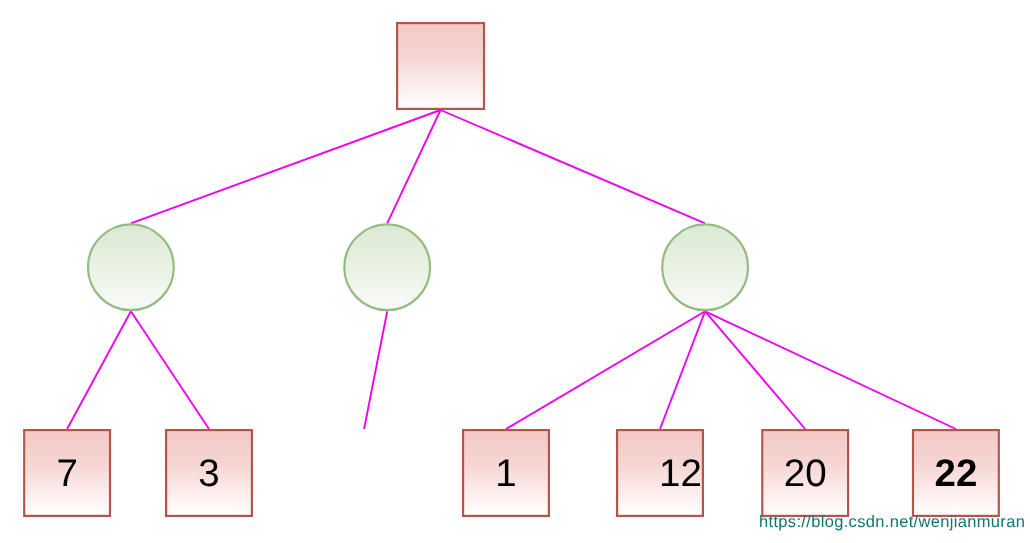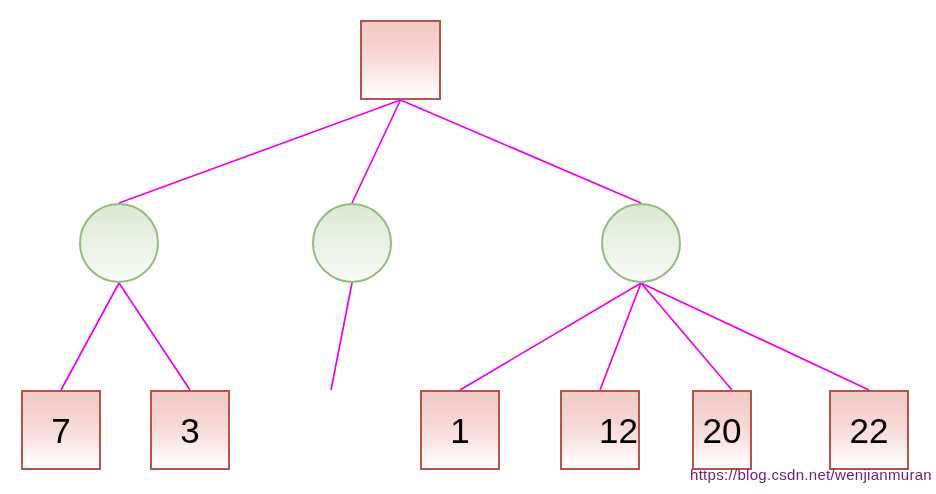--- a/index.html
+++ b/index.html
@@ -57,21 +57,21 @@
       <line x1="400.5" y1="100" x2="641" y2="203" stroke="#ee00ee" stroke-width="1.7"></line>
       <line x1="119" y1="283" x2="61" y2="390" stroke="#ee00ee" stroke-width="1.7"></line>
       <line x1="119" y1="283" x2="190" y2="390" stroke="#ee00ee" stroke-width="1.7"></line>
       <line x1="352" y1="283" x2="331" y2="390" stroke="#ee00ee" stroke-width="1.7"></line>
       <line x1="641" y1="283" x2="460" y2="390" stroke="#ee00ee" stroke-width="1.7"></line>
       <line x1="641" y1="283" x2="600" y2="390" stroke="#ee00ee" stroke-width="1.7"></line>
       <line x1="641" y1="283" x2="732" y2="390" stroke="#ee00ee" stroke-width="1.7"></line>
       <line x1="641" y1="283" x2="869" y2="390" stroke="#ee00ee" stroke-width="1.7"></line>
     </svg>
 
-  <div class="watermark" style="color: #701a75;">https://blog.csdn.net/wenjianmuran</div>
+  <div class="watermark" style="color: #0f766e;">https://blog.csdn.net/wenjianmuran</div>
 <div class="node square" style="left: 360px; top: 20px; width: 81px; height: 80px; border-color: rgb(181, 84, 76); background: linear-gradient(rgb(242, 201, 197) 0%, rgb(246, 214, 211) 40%, rgb(255, 255, 255) 100%);">
       <span></span>
     </div>
     <div class="node circle" style="left: 79px; top: 203px; width: 80px; height: 80px; border-color: rgb(147, 187, 130); background: linear-gradient(rgb(219, 233, 211) 0%, rgb(230, 240, 224) 40%, rgb(249, 251, 247) 100%);">
       <span></span>
     </div>
     <div class="node circle" style="left: 312px; top: 203px; width: 80px; height: 80px; border-color: rgb(147, 187, 130); background: linear-gradient(rgb(219, 233, 211) 0%, rgb(230, 240, 224) 40%, rgb(249, 251, 247) 100%);">
       <span></span>
     </div>
     <div class="node circle" style="left: 601px; top: 203px; width: 80px; height: 80px; border-color: rgb(147, 187, 130); background: linear-gradient(rgb(219, 233, 211) 0%, rgb(230, 240, 224) 40%, rgb(249, 251, 247) 100%);">
@@ -82,19 +82,19 @@
     </div>
     <div class="node square" style="left: 150px; top: 390px; width: 80px; height: 80px; border-color: rgb(181, 84, 76); background: linear-gradient(rgb(242, 201, 197) 0%, rgb(246, 214, 211) 40%, rgb(255, 255, 255) 100%);">
       <span>3</span>
     </div>
     <div class="node square" style="left: 420px; top: 390px; width: 80px; height: 80px; border-color: rgb(181, 84, 76); background: linear-gradient(rgb(242, 201, 197) 0%, rgb(246, 214, 211) 40%, rgb(255, 255, 255) 100%);">
       <span>1</span>
     </div>
     <div class="node square" style="left: 560px; top: 390px; width: 80px; height: 80px; border-color: rgb(181, 84, 76); background: linear-gradient(rgb(242, 201, 197) 0%, rgb(246, 214, 211) 40%, rgb(255, 255, 255) 100%); justify-content: flex-end;">
       <span>12</span>
     </div>
-    <div class="node square" style="left: 692px; top: 390px; width: 60px; height: 80px; border-color: rgb(181, 84, 76); background: linear-gradient(rgb(242, 201, 197) 0%, rgb(246, 214, 211) 40%, rgb(255, 255, 255) 100%);">
+    <div class="node square" style="left: 692px; top: 390px; width: 80px; height: 80px; border-color: rgb(181, 84, 76); background: linear-gradient(rgb(242, 201, 197) 0%, rgb(246, 214, 211) 40%, rgb(255, 255, 255) 100%);">
       <span>20</span>
     </div>
-    <div class="node square" style="left: 829px; top: 390px; width: 80px; height: 80px; border-color: rgb(181, 84, 76); background: linear-gradient(rgb(242, 201, 197) 0%, rgb(246, 214, 211) 40%, rgb(255, 255, 255) 100%);">
+    <div class="node square" style="left: 829px; top: 390px; width: 80px; height: 80px; border-color: rgb(181, 84, 76); background: linear-gradient(rgb(242, 201, 197) 0%, rgb(246, 214, 211) 40%, rgb(255, 255, 255) 100%); font-weight: bold;">
       <span>22</span>
     </div>
   </div>
 
 </body></html>

